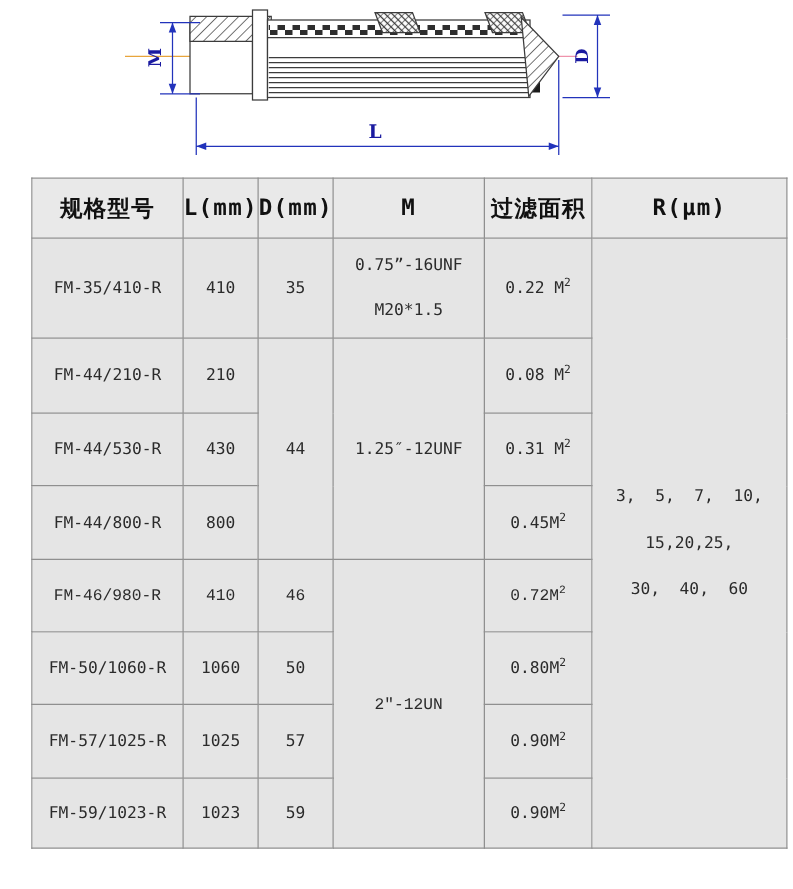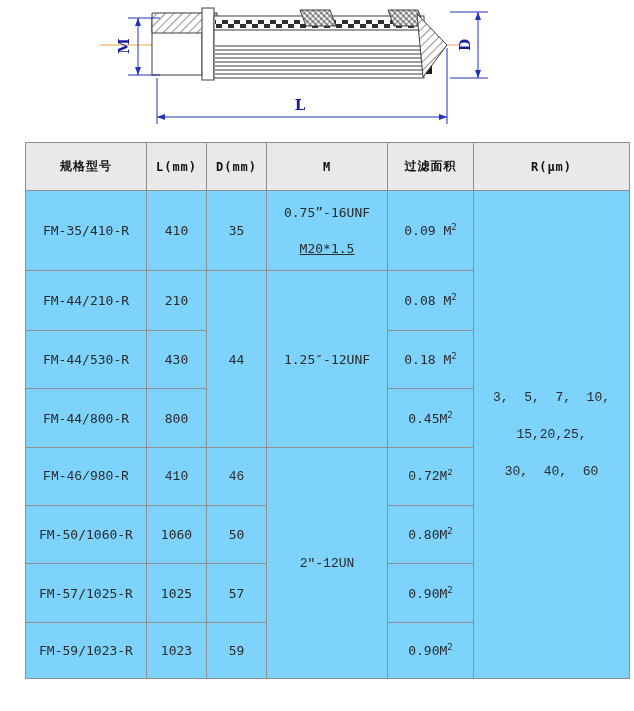--- a/index.html
+++ b/index.html
@@ -9,36 +9,36 @@
     overflow:hidden;
   }
   .drawing-wrap{position:absolute;top:0;left:0;width:634px;height:140px;}
   table.spec{
     position:absolute;left:25px;top:142px;width:604px;
     border-collapse:collapse;table-layout:fixed;
   }
   table.spec th, table.spec td{
     border:1px solid #8f8f8f;
     text-align:center;vertical-align:middle;
-    color:#2b2b2b;font-size:13px;background:#7dd3fc;
+    color:#2b2b2b;font-size:13px;background:#e5e5e5;
     padding:0;overflow:hidden;
   }
   table.spec th{
-    background:#e9e9e9;font-weight:bold;font-size:12px;color:#111;
+    background:#e9e9e9;font-weight:bold;font-size:18px;color:#111;
     letter-spacing:1px;
   }
   tr.hdr{height:48px;}
   tr.r1{height:80px;} tr.r2{height:60px;margin-top:45px;} tr.r3{height:58px;}
   tr.r4{height:59px;} tr.r5{height:58px;font-family:Liberation Mono, monospace;} tr.r6{height:58px;}
   tr.r7{height:59px;} tr.r8{height:56px;}
   td.alt{background:#dceefb;}
   sup{font-size:9px;line-height:0;}
   .m-line{line-height:28px;}
-  .m-line + .m-line{margin-top:8px;text-decoration:underline;}
-  .r-line{white-space:pre;line-height:37px;font-family:Liberation Mono, monospace;}
+  .m-line + .m-line{margin-top:8px;}
+  .r-line{white-space:pre;line-height:37px;}
   col.c-model{width:121px;} col.c-l{width:60px;} col.c-d{width:60px;}
   col.c-m{width:121px;} col.c-area{width:86px;} col.c-r{width:156px;}
 </style>
 </head>
 <body>
 
 <div class="drawing-wrap">
 <svg width="634" height="140" viewBox="0 0 634 140">
   <defs>
     <pattern id="hatch" width="6" height="6" patternUnits="userSpaceOnUse" patternTransform="rotate(45)">
@@ -142,40 +142,40 @@
   </tr>
 
   <tr class="r1">
     <td>FM-35/410-R</td>
     <td>410</td>
     <td>35</td>
     <td>
       <div class="m-line">0.75”-16UNF</div>
       <div class="m-line">M20*1.5</div>
     </td>
-    <td><span>0.09 M</span><sup>2</sup></td>
+    <td><span>0.22 M</span><sup>2</sup></td>
     <td rowspan="8">
       <div class="r-line">3,  5,  7,  10,</div>
       <div class="r-line">15,20,25,</div>
       <div class="r-line">30,  40,  60</div>
     </td>
   </tr>
 
   <tr class="r2">
     <td class="alt">FM-44/210-R</td>
     <td class="alt">210</td>
     <td rowspan="3">44</td>
     <td rowspan="3">1.25″-12UNF</td>
     <td class="alt"><span>0.08 M</span><sup>2</sup></td>
   </tr>
 
   <tr class="r3">
     <td>FM-44/530-R</td>
     <td>430</td>
-    <td><span>0.18 M</span><sup>2</sup></td>
+    <td><span>0.31 M</span><sup>2</sup></td>
   </tr>
 
   <tr class="r4">
     <td class="alt">FM-44/800-R</td>
     <td class="alt">800</td>
     <td class="alt"><span>0.45M</span><sup>2</sup></td>
   </tr>
 
   <tr class="r5">
     <td>FM-46/980-R</td>

